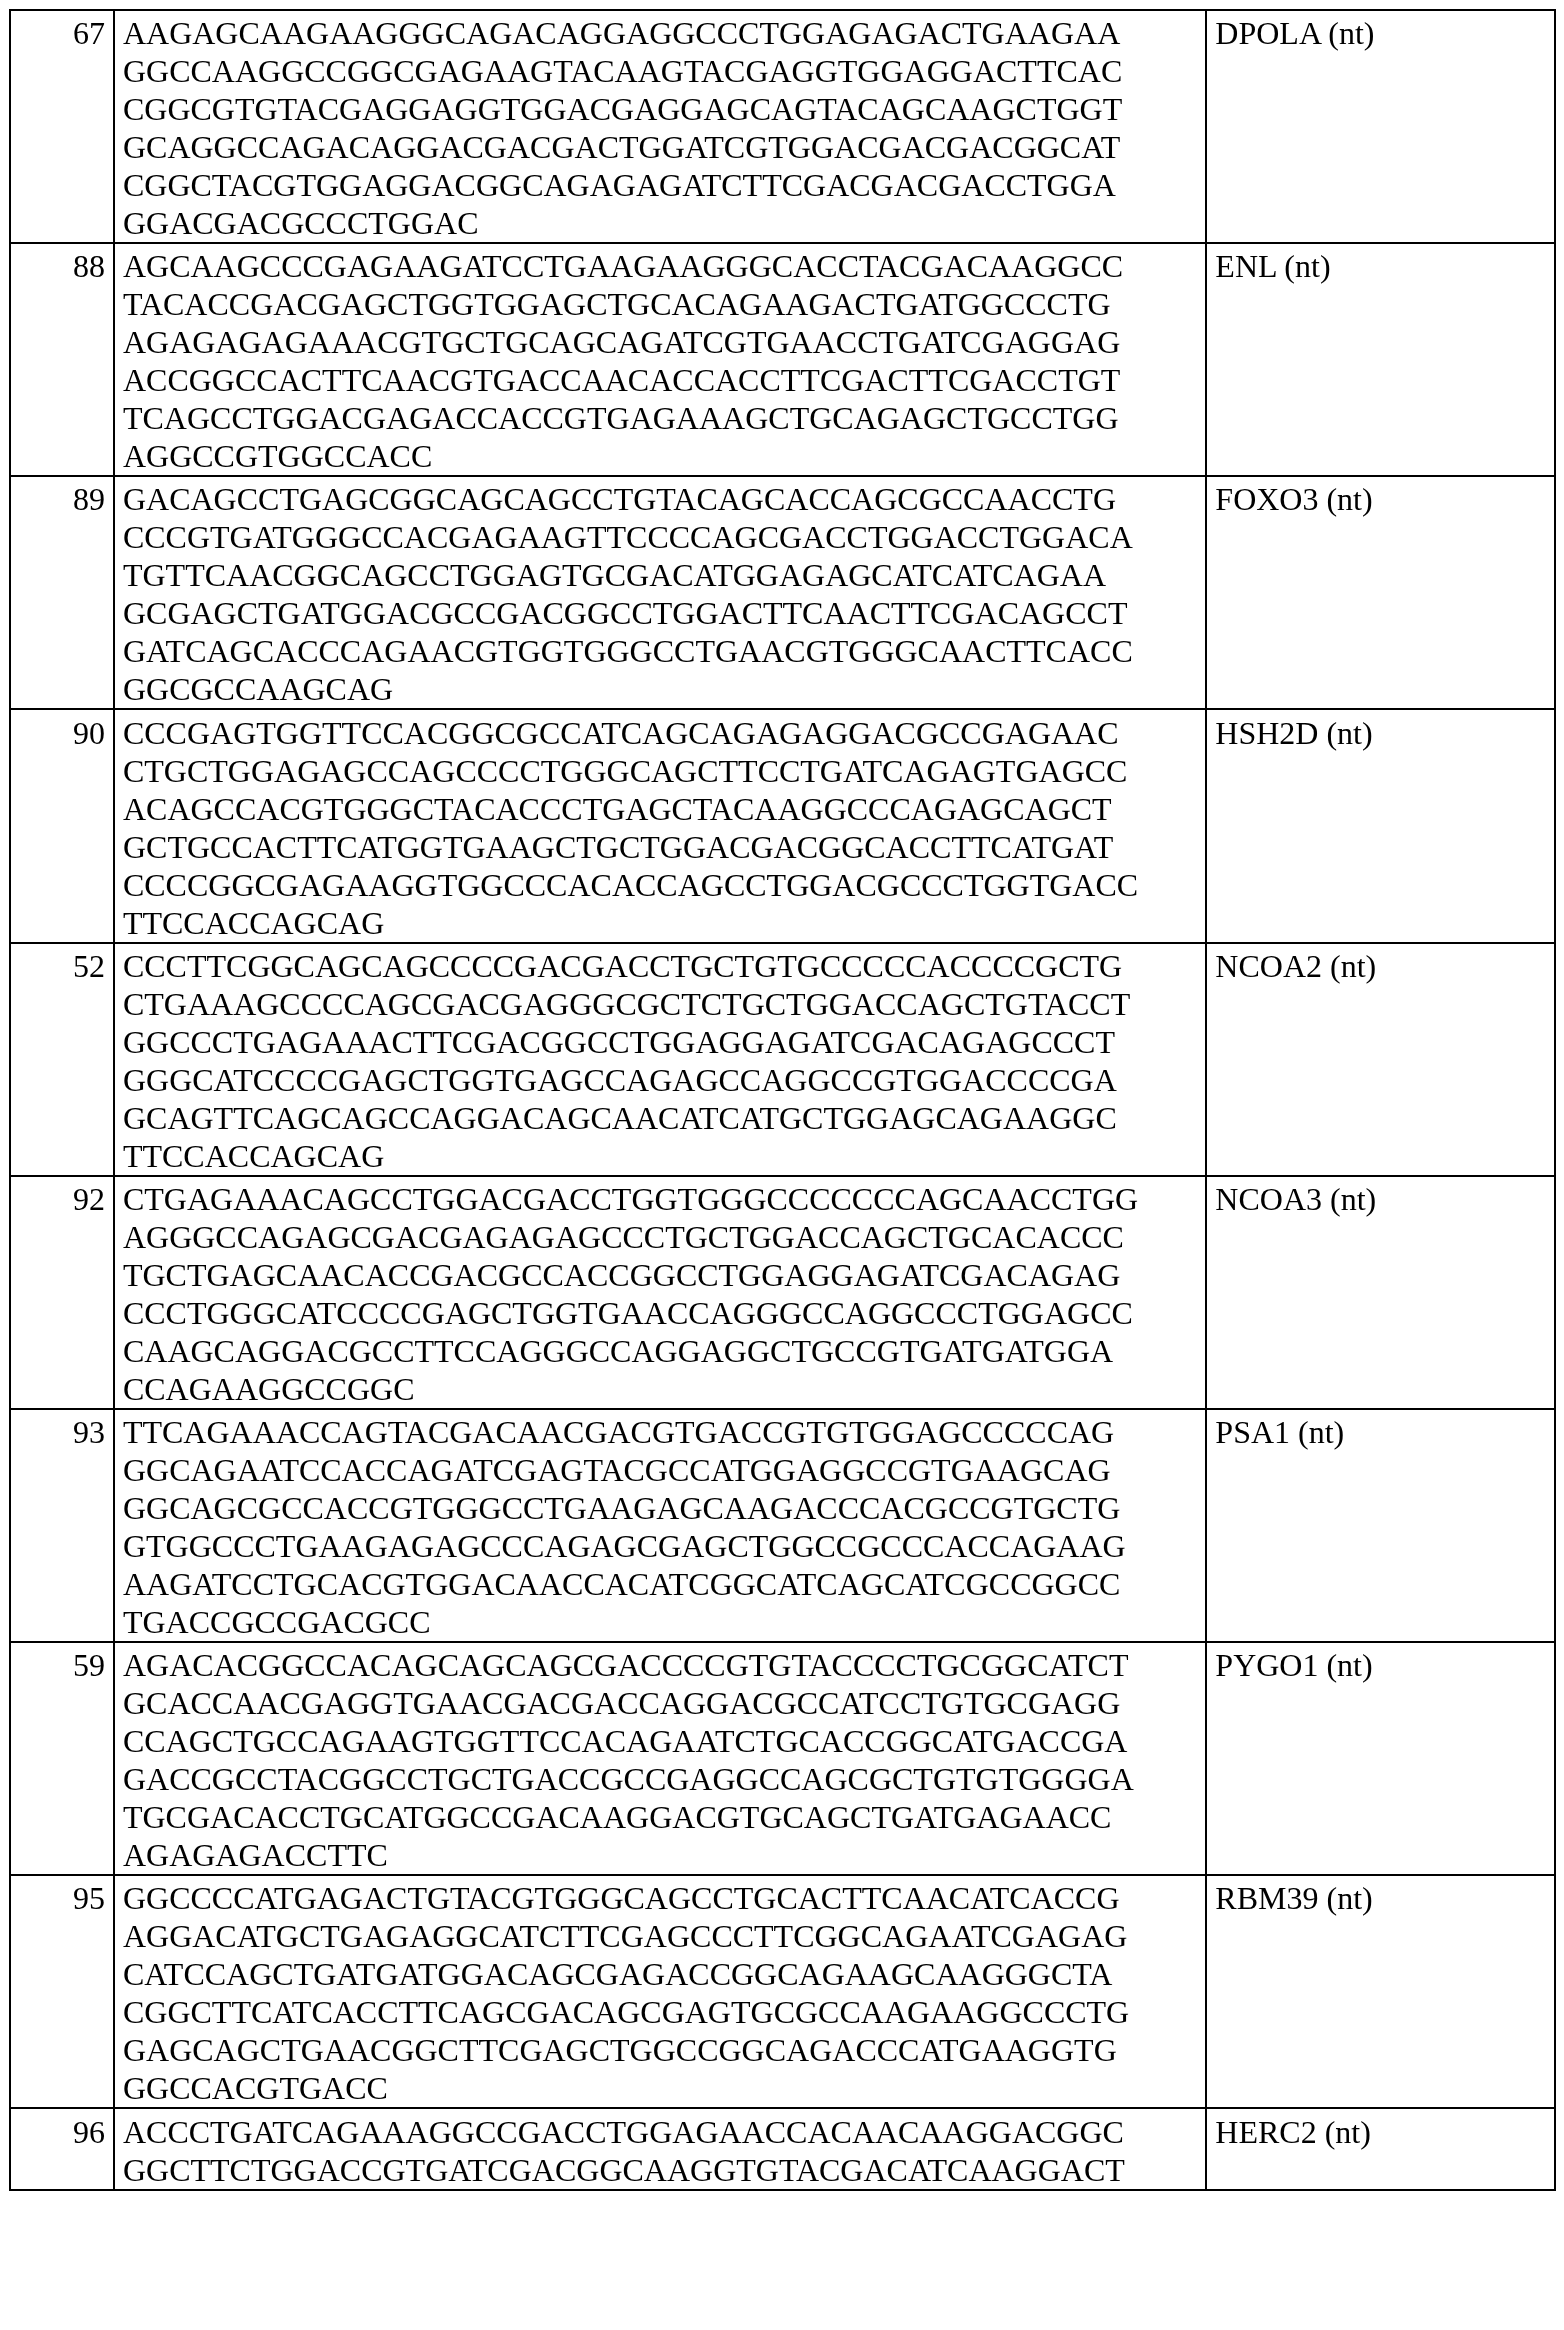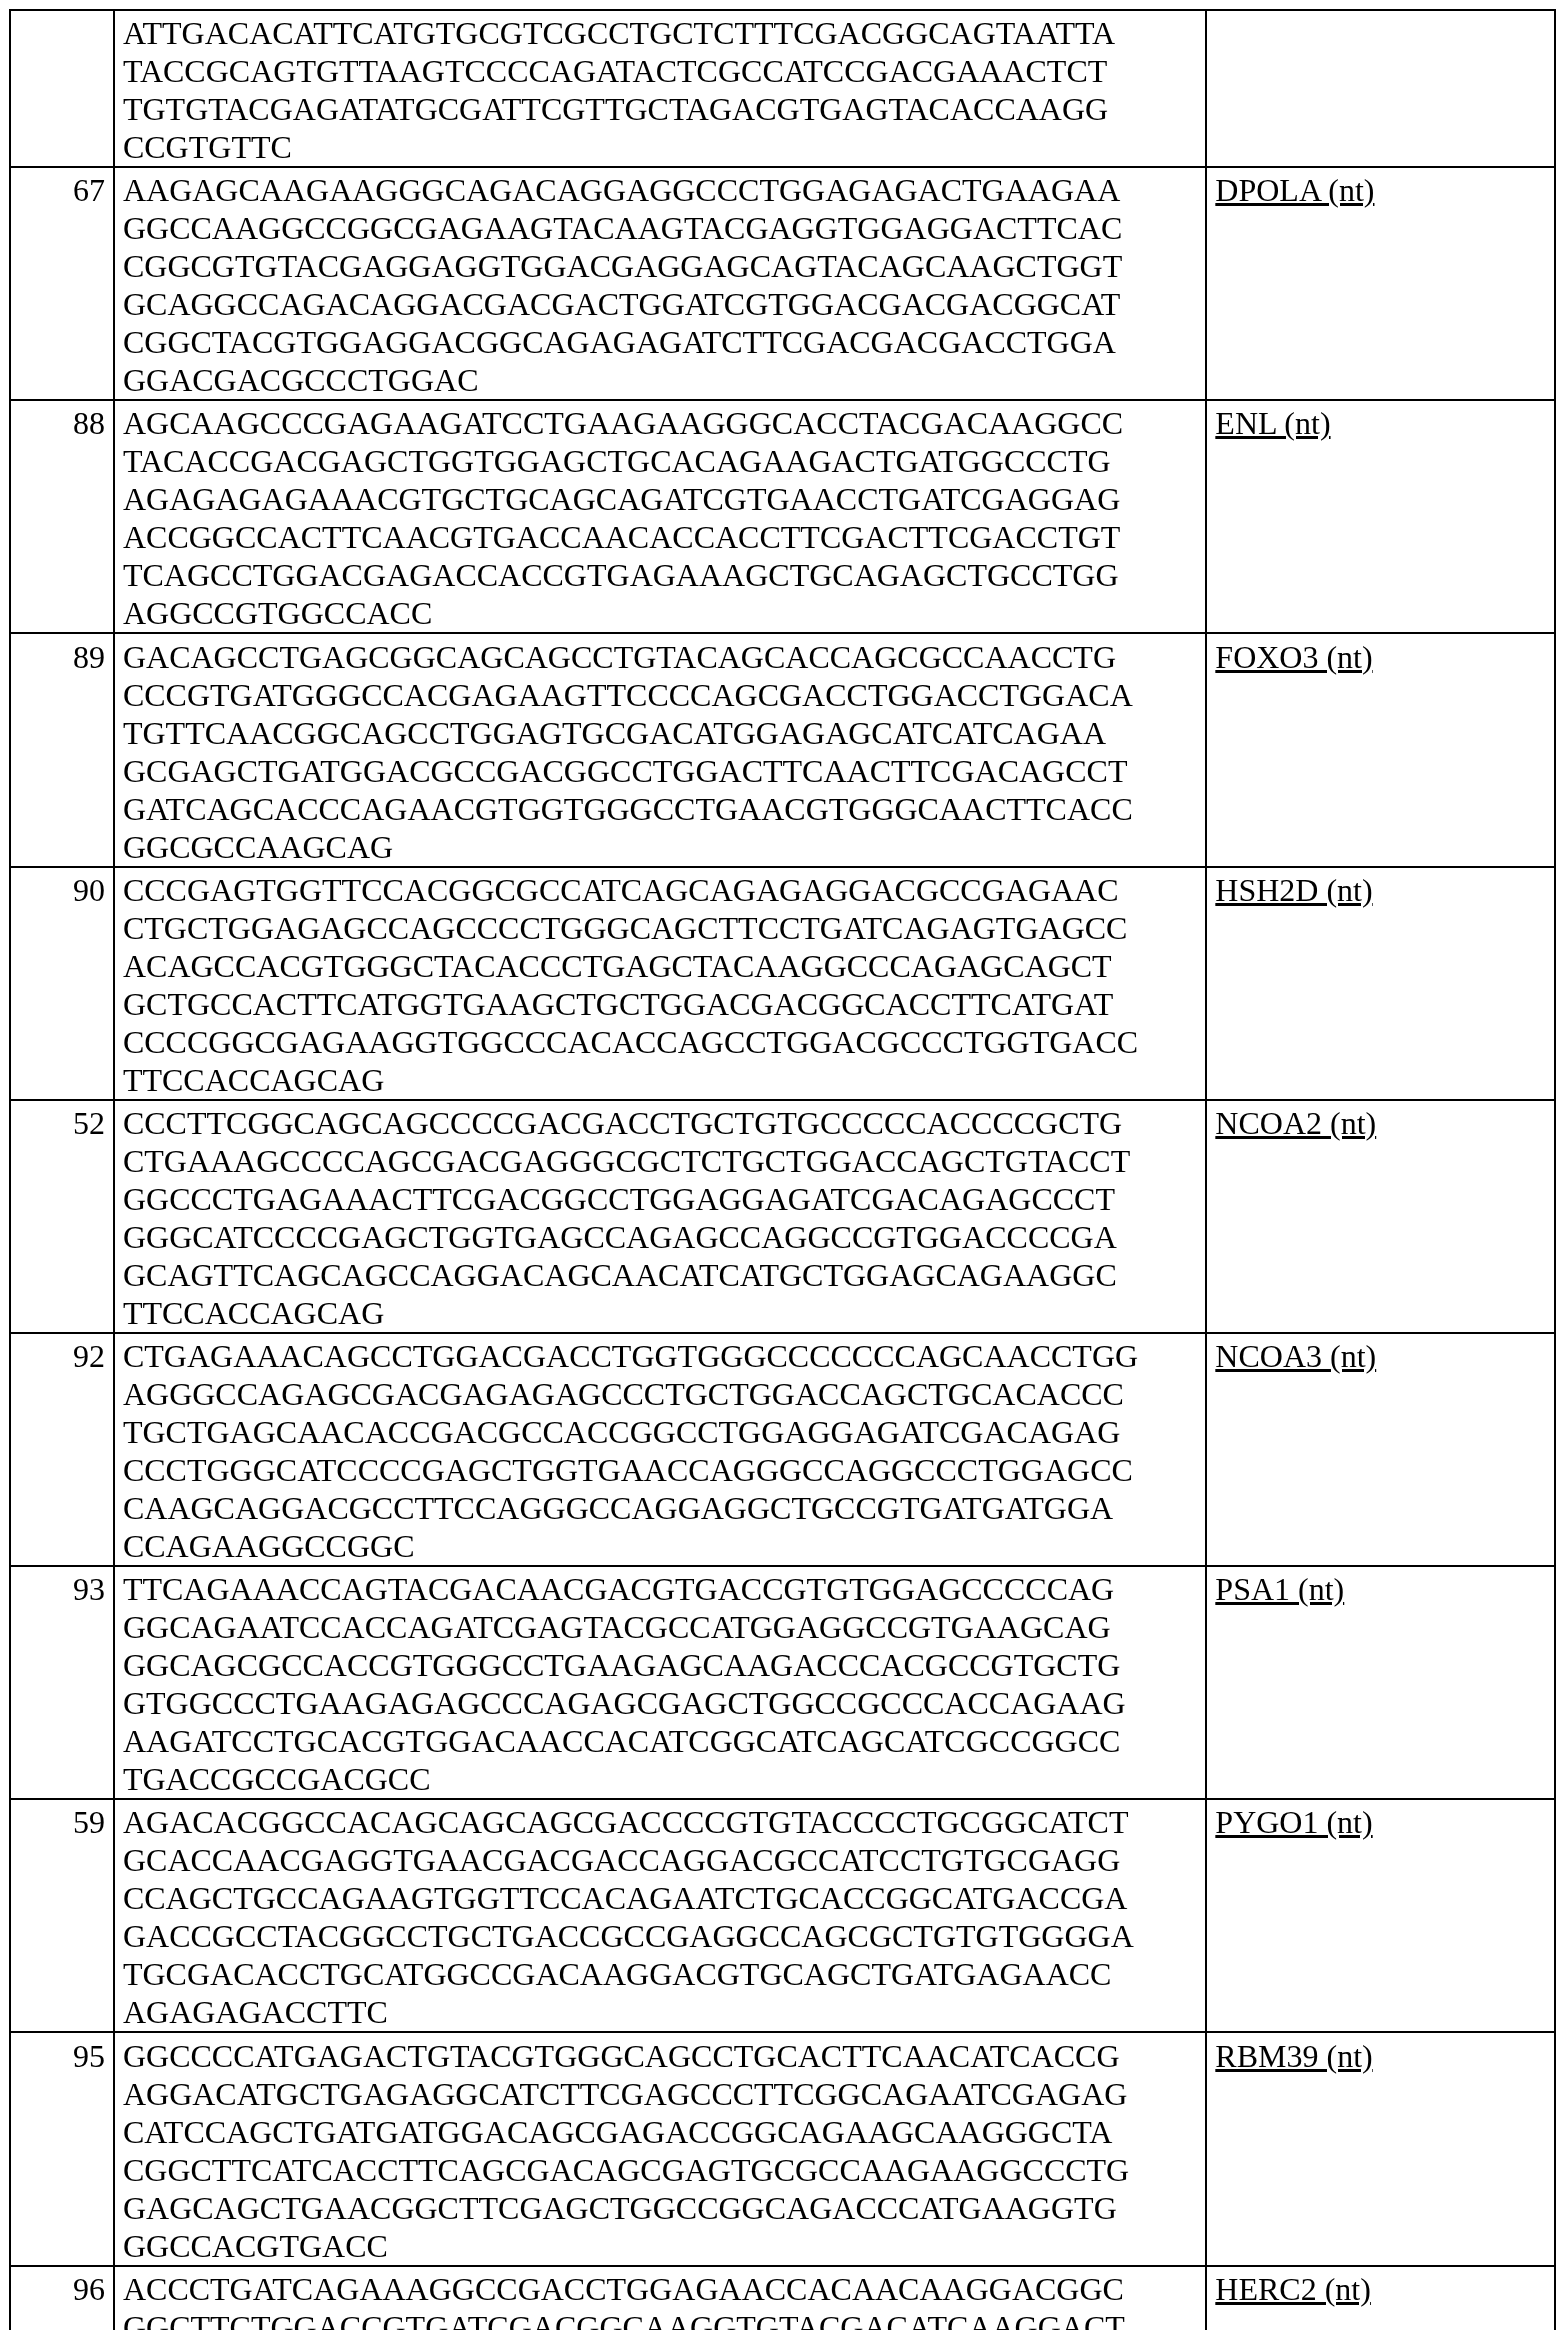--- a/index.html
+++ b/index.html
@@ -13,39 +13,29 @@
     color: #000;
   }
   table.seq td {
     border: 2.4px solid #000;
     vertical-align: top;
     padding: 3.2px 8px 0 8px;
     line-height: 38px;
   }
   td.num { width: 86px; text-align: right; padding-right: 16px; }
   td.sq { width: 1073px; word-break: break-all; }
-  td.lbl { width: 330px; text-decoration: underline; }
+  td.lbl { width: 330px; }
   .line { display: block; white-space: nowrap; }
 </style>
 </head>
 <body>
 
 <table class="seq">
   <tbody id="seq-body">
 
-    <tr>
-      <td class="num"></td>
-      <td class="sq">
-        <span class="line">ATTGACACATTCATGTGCGTCGCCTGCTCTTTCGACGGCAGTAATTA</span>
-        <span class="line">TACCGCAGTGTTAAGTCCCCAGATACTCGCCATCCGACGAAACTCT</span>
-        <span class="line">TGTGTACGAGATATGCGATTCGTTGCTAGACGTGAGTACACCAAGG</span>
-        <span class="line">CCGTGTTC</span>
-      </td>
-      <td class="lbl"></td>
-    </tr>
 
     <tr>
       <td class="num">67</td>
       <td class="sq">
         <span class="line">AAGAGCAAGAAGGGCAGACAGGAGGCCCTGGAGAGACTGAAGAA</span>
         <span class="line">GGCCAAGGCCGGCGAGAAGTACAAGTACGAGGTGGAGGACTTCAC</span>
         <span class="line">CGGCGTGTACGAGGAGGTGGACGAGGAGCAGTACAGCAAGCTGGT</span>
         <span class="line">GCAGGCCAGACAGGACGACGACTGGATCGTGGACGACGACGGCAT</span>
         <span class="line">CGGCTACGTGGAGGACGGCAGAGAGATCTTCGACGACGACCTGGA</span>
         <span class="line">GGACGACGCCCTGGAC</span>

